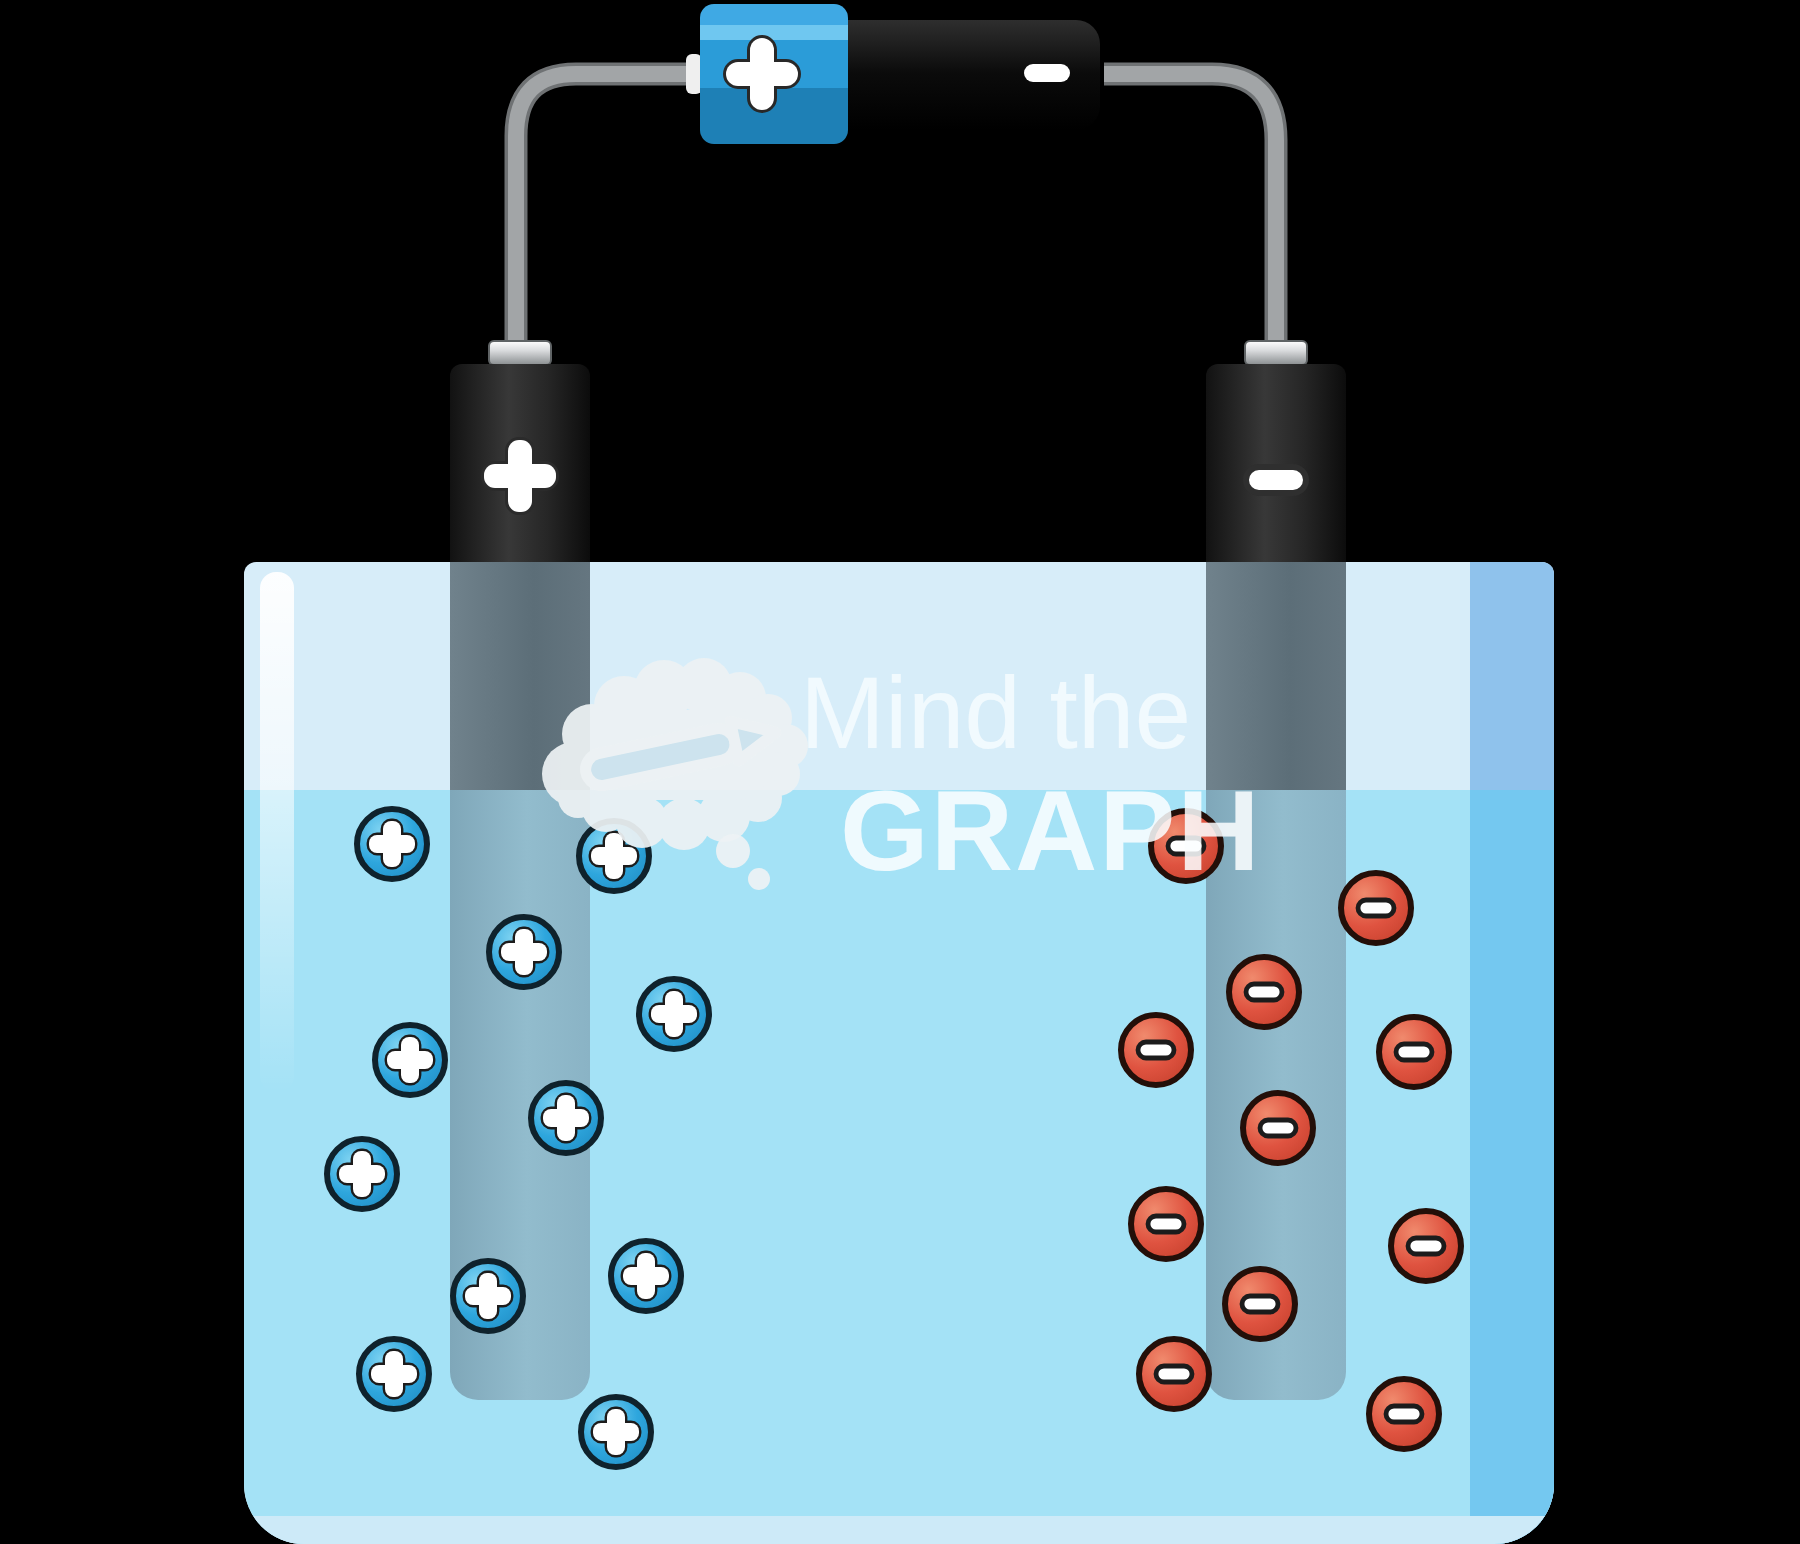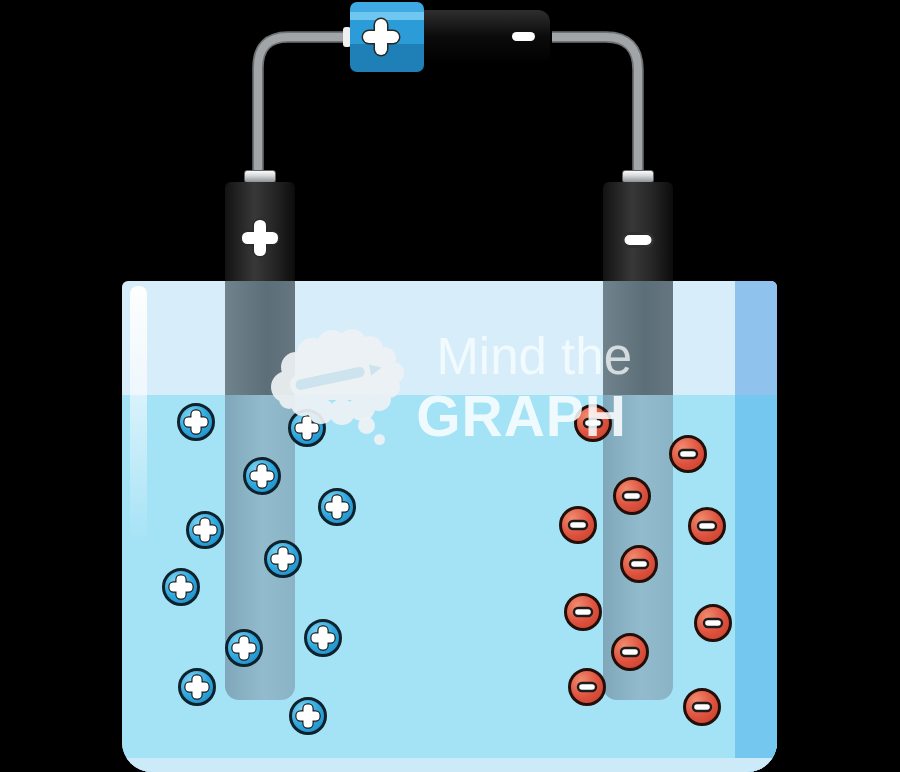--- a/index.html
+++ b/index.html
@@ -36,23 +36,23 @@
   .ion-layer{left:0;top:0;width:100%;height:100%;}
 
   
   .ion{position:absolute;width:32px;height:32px;border-radius:50%;box-sizing:content-box;border:3px solid #152029;}
   .ion svg{position:absolute;left:0;top:0;}
   .ion-pos{background:radial-gradient(circle at 32% 28%,#7ED3F2 0%,var(--positive-ion,#2EA6DD) 52%,#1E8AC2 100%);border-color:#0f222c;}
   .ion-neg{background:radial-gradient(circle at 32% 28%,#F08A6D 0%,var(--negative-ion,#DF5340) 52%,#C23D2A 100%);border-color:#230f09;}
 
   
   .wm{z-index:6;}
-  .wm-text{color:rgba(250,253,255,.74);line-height:1;text-align:right;}
+  .wm-text{color:rgba(250,253,255,.74);line-height:1;}
   .wm-line1{left:400px;top:331px;width:232px;font-size:51px;font-weight:400;}
-  .wm-line2{left:392px;top:388px;width:235px;font-size:57px;font-weight:700;color:rgba(252,254,255,.86);letter-spacing:1px;}
+  .wm-line2{left:420px;top:388px;width:235px;font-size:57px;font-weight:700;color:rgba(252,254,255,.86);letter-spacing:1px;}
   .bubble{border-radius:50%;background:#EDF2F4;opacity:.93;}
 </style>
 </head>
 <body style="--background: #000000; --battery-blue: #2B9CD8; --wire-gray: #9DA0A2; --electrode-dark: #1E1E1E; --electrode-submerged: #8FB9CB; --liquid: #A4E2F6; --liquid-pale: #D7EDF9; --glass-strip-air: #8FC2EC; --glass-strip-water: #74C8F0; --container-rim: #CDEAF8; --positive-ion: #2EA6DD; --negative-ion: #DF5340; --watermark-white: #EDF2F4;">
 
 <div class="scene">
 
   <svg class="abs" width="900" height="772" viewBox="0 0 900 772" style="left:0;top:0;">
     <g fill="none" stroke-linecap="butt">
       <path d="M346,37 H288 Q258,37 258,68 V177" stroke="#6f7274" stroke-width="11.5"></path>

